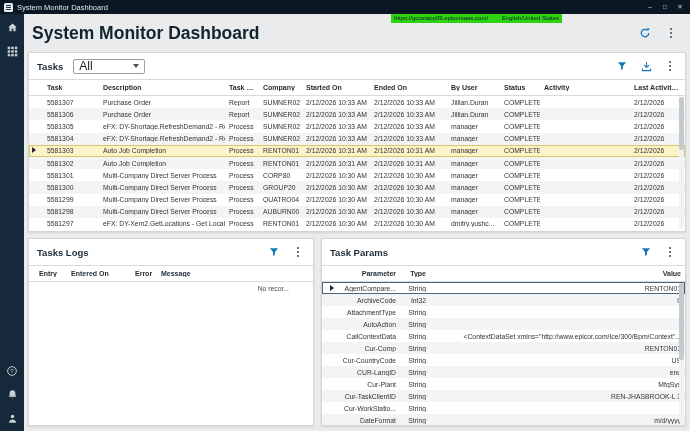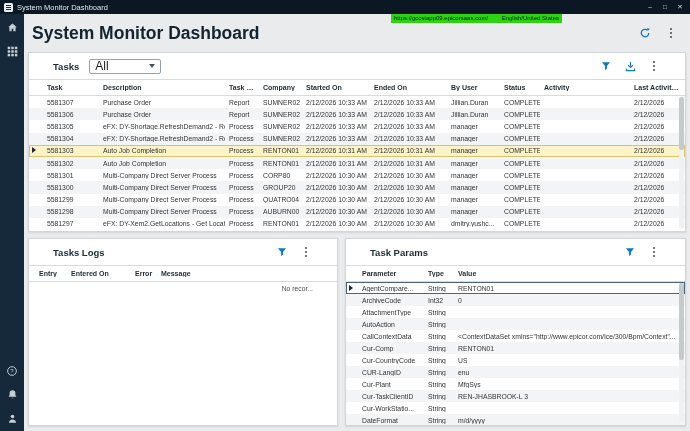--- a/index.html
+++ b/index.html
@@ -49,21 +49,21 @@
   .page-header h1{ font-size:17.5px; font-weight:600; color:#13242f;}
   .page-actions{ margin-left:auto; display:flex; align-items:center; gap:12px; margin-right:4px;}
   .icon-btn{ width:14px; height:14px; display:flex; align-items:center; justify-content:center;}
 
   
   .card{
     background:#fff; border:1px solid #d2d6da; box-shadow:0 1px 2px rgba(0,0,0,.10);
     display:flex; flex-direction:column; position:relative;
   }
   .tasks-card{ height:180px; flex:none;}
-  .card-header{ height:26px; display:flex; align-items:center; padding:0 24px; gap:10px; flex:none;}
+  .card-header{ height:26px; display:flex; align-items:center; padding:0 8px; gap:10px; flex:none;}
   .card-title{ font-size:9.5px; font-weight:700; color:#1c2b36; white-space:nowrap;}
   .dropdown{
     width:72px; height:15px; border:1px solid #97a1a9; border-radius:2px; background:#fff;
     display:flex; align-items:center; justify-content:space-between; padding:0 5px;
     font-size:12px; color:#222;
   }
   .caret-down{ width:0; height:0; border-left:3px solid transparent; border-right:3px solid transparent;
     border-top:4px solid #44505a;}
   .header-icons{ margin-left:auto; display:flex; align-items:center; gap:10px;}
   .vdots{ width:2.5px; height:2.5px; border-radius:50%; background:#3e4850;
@@ -97,22 +97,22 @@
     grid-template-columns:12px 66px 30px minmax(0,1fr);
   }
   .params-grid .grid-row{ height:12px;}
   .params-grid .grid-row.selected{ background:#fff; box-shadow:inset 0 0 0 1px #4a6478;}
 
   .vscroll{ position:absolute; top:18px; right:1px; bottom:2px; width:5px;
     background:#f0f1f2; border-radius:2px;}
   .vscroll .thumb{ width:100%; background:#c5cacd; border-radius:2px;}
 
   .bottom-row{ display:flex; gap:7px; margin-top:6px; height:188px; flex:none;}
-  .logs-card{ width:310px; flex:none;}
-  .params-card{ flex:1;}
+  .logs-card{ width:286px; flex:none;}
+  .params-card{ flex:1;text-align:right;}
 </style>
 </head>
 <body>
 
 <div class="titlebar">
   <span class="app-icon">
       <span class="app-icon-inner"></span>
     </span>
   <span class="titlebar-title">System Monitor Dashboard</span>
   <div class="window-controls">

